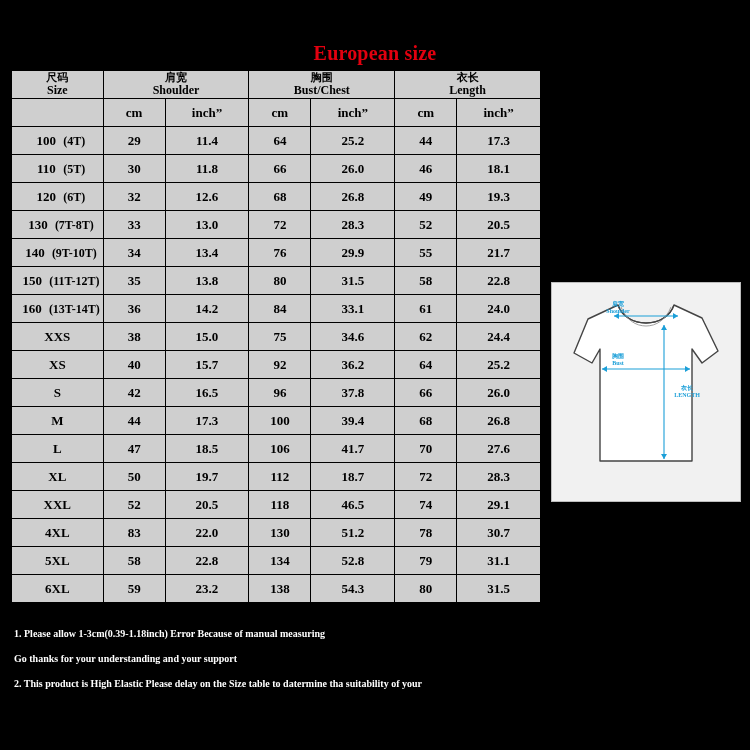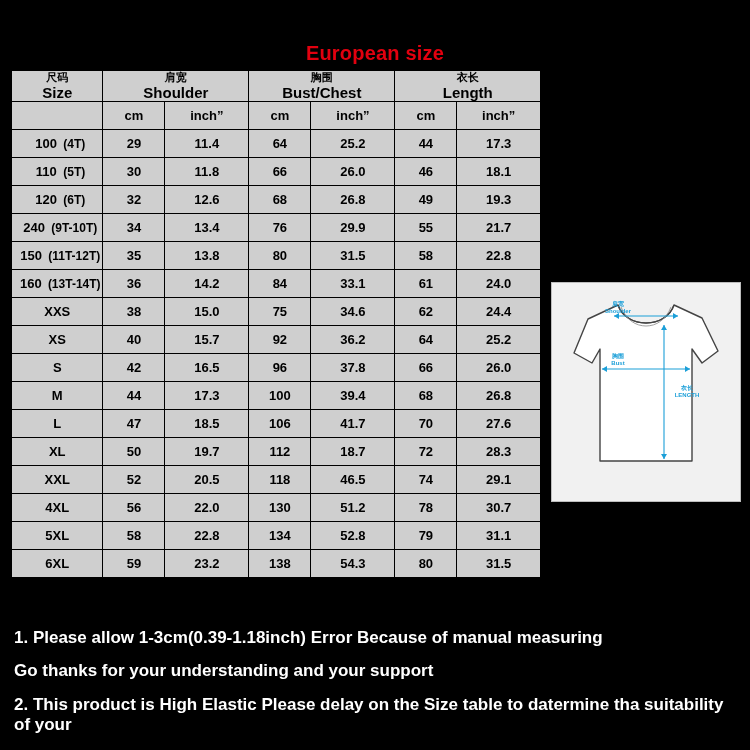--- a/index.html
+++ b/index.html
@@ -12,20 +12,21 @@
     height: 750px;
     font-family: "Liberation Sans", sans-serif;
     color: #000;
     overflow: hidden;
   }
   .page {
     position: relative;
     width: 750px;
     height: 618px;
     background: #000;
+    font-family: Liberation Serif, serif;
   }
   .title {
     position: absolute;
     top: 42px;
     left: 0;
     width: 750px;
     text-align: center;
     color: #e2000f;
     font-size: 20px;
     font-weight: bold;
@@ -59,21 +60,21 @@
     line-height: 1.15;
   }
   .hdr-cn {
     display: block;
     font-size: 11px;
     font-weight: bold;
     color: #000;
   }
   .hdr-en {
     display: block;
-    font-size: 15px;
+    font-size: 12px;
     font-weight: bold;
   }
   .unit-row td {
     height: 25px;
     font-size: 13px;
   }
   .red {
     color: #e2000f;
   }
   .col-size { width: 92px; }
@@ -106,21 +107,21 @@
     text-align: center;
   }
   .notes {
     position: absolute;
     left: 0;
     top: 628px;
     width: 750px;
     color: #fff;
   }
   .note {
-    font-size: 17px;
+    font-size: 10px;
     font-weight: bold;
     padding: 0 16px 0 14px;
     margin-bottom: 13px;
     line-height: 1.2;
   }
   .note.n2 { margin-bottom: 0; }
 </style>
 </head>
 <body>
 
@@ -180,21 +181,30 @@
         <tr>
           <td class="size-cell-kids"><span class="sz">120</span><span class="age">(6T)</span></td>
           <td>32</td>
           <td class="red">12.6</td>
           <td>68</td>
           <td class="red">26.8</td>
           <td>49</td>
           <td class="red">19.3</td>
         </tr>
         <tr>
-          <td class="size-cell-kids"><span class="sz">240</span><span class="age">(9T-10T)</span></td>
+          <td class="size-cell-kids"><span class="sz">130</span><span class="age">(7T-8T)</span></td>
+          <td>33</td>
+          <td class="red">13.0</td>
+          <td>72</td>
+          <td class="red">28.3</td>
+          <td>52</td>
+          <td class="red">20.5</td>
+        </tr>
+        <tr>
+          <td class="size-cell-kids"><span class="sz">140</span><span class="age">(9T-10T)</span></td>
           <td>34</td>
           <td class="red">13.4</td>
           <td>76</td>
           <td class="red">29.9</td>
           <td>55</td>
           <td class="red">21.7</td>
         </tr>
         <tr>
           <td class="size-cell-kids"><span class="sz">150</span><span class="age">(11T-12T)</span></td>
           <td>35</td>
@@ -272,21 +282,21 @@
           <td>XXL</td>
           <td>52</td>
           <td class="red">20.5</td>
           <td>118</td>
           <td class="red">46.5</td>
           <td>74</td>
           <td class="red">29.1</td>
         </tr>
         <tr>
           <td>4XL</td>
-          <td>56</td>
+          <td>83</td>
           <td class="red">22.0</td>
           <td>130</td>
           <td class="red">51.2</td>
           <td>78</td>
           <td class="red">30.7</td>
         </tr>
         <tr>
           <td>5XL</td>
           <td>58</td>
           <td class="red">22.8</td>

